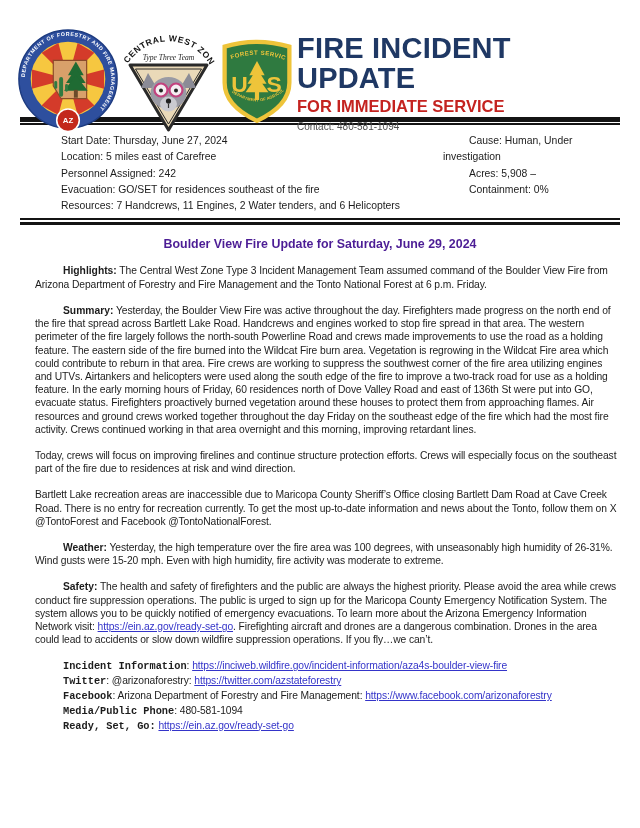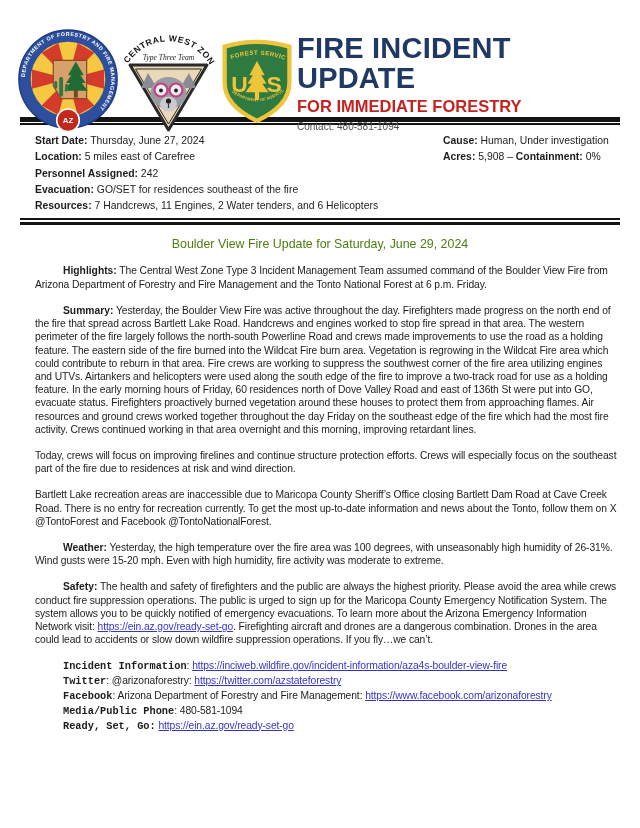--- a/index.html
+++ b/index.html
@@ -27,24 +27,24 @@
   .masthead-contact { color: #4f4f4f; font-size: 10px; margin-top: 5px; }
 
   
   .rule-thick-thin { margin: 3px 20px 0 20px; border-top: 5px solid #141414; border-bottom: 2px solid #141414; height: 8px; background: #fff; }
   .rule-thin-thick { margin: 2px 20px 0 20px; border-top: 2px solid #141414; border-bottom: 3px solid #141414; height: 7px; background: #fff; }
 
   
   .details { display: flex; padding: 8px 25px 2px 35px; font-size: 10.4px; line-height: 16.3px; }
   .details-left { flex: 1 1 auto; }
   .details-right { flex: 0 0 172px; }
-  .details b { font-weight: 700; }
+  .details b { font-weight: 400; margin-left: 26px; }
 
   
-  .doc-heading { text-align: center; font-weight: 400; font-size: 12.4px; margin-top: 12px; color: #4d7c0f; }
+  .doc-heading { text-align: center; font-weight: 700; font-size: 12.4px; margin-top: 12px; color: #4c1d95; }
 
   
   .content { padding: 13px 23px 0 35px; font-size: 10.3px; line-height: 13.2px; letter-spacing: -0.1px; color: #1c1c1c; }
   .content p { margin: 0 0 13px 0; }
   .content b { font-weight: 700; letter-spacing: 0; padding-left: 28px; }
   .link { color: #3434c9; text-decoration: underline; cursor: pointer; word-break: break-all; }
 
   .footer-rows { font-size: 10.3px; line-height: 13.8px; }
   .footer-row b { font-weight: 700; font-family: Liberation Mono, monospace; }
 
@@ -130,21 +130,21 @@
         </g>
         <path id="usfs-bottom-arc" d="M 13,60 Q 42,83 71,60" fill="none"></path>
         <text font-size="4.2" font-weight="bold" fill="#eec43a" letter-spacing="0.2">
           <textPath href="#usfs-bottom-arc" startOffset="3">DEPARTMENT OF AGRICULTURE</textPath>
         </text>
       </svg>
     </div>
 
     <div class="masthead">
       <div class="masthead-title">FIRE INCIDENT UPDATE</div>
-      <div class="masthead-release">FOR IMMEDIATE FORESTRY</div>
+      <div class="masthead-release">FOR IMMEDIATE SERVICE</div>
       <div class="masthead-contact">Contact: 480-581-1094</div>
     </div>
   </div>
 
   <div class="rule-thick-thin"></div>
 
   <div class="details">
     <div class="details-left">
       <div><b>Start Date:</b><span> Thursday, June 27, 2024</span></div>
       <div><b>Location:</b><span> 5 miles east of Carefree</span></div>

